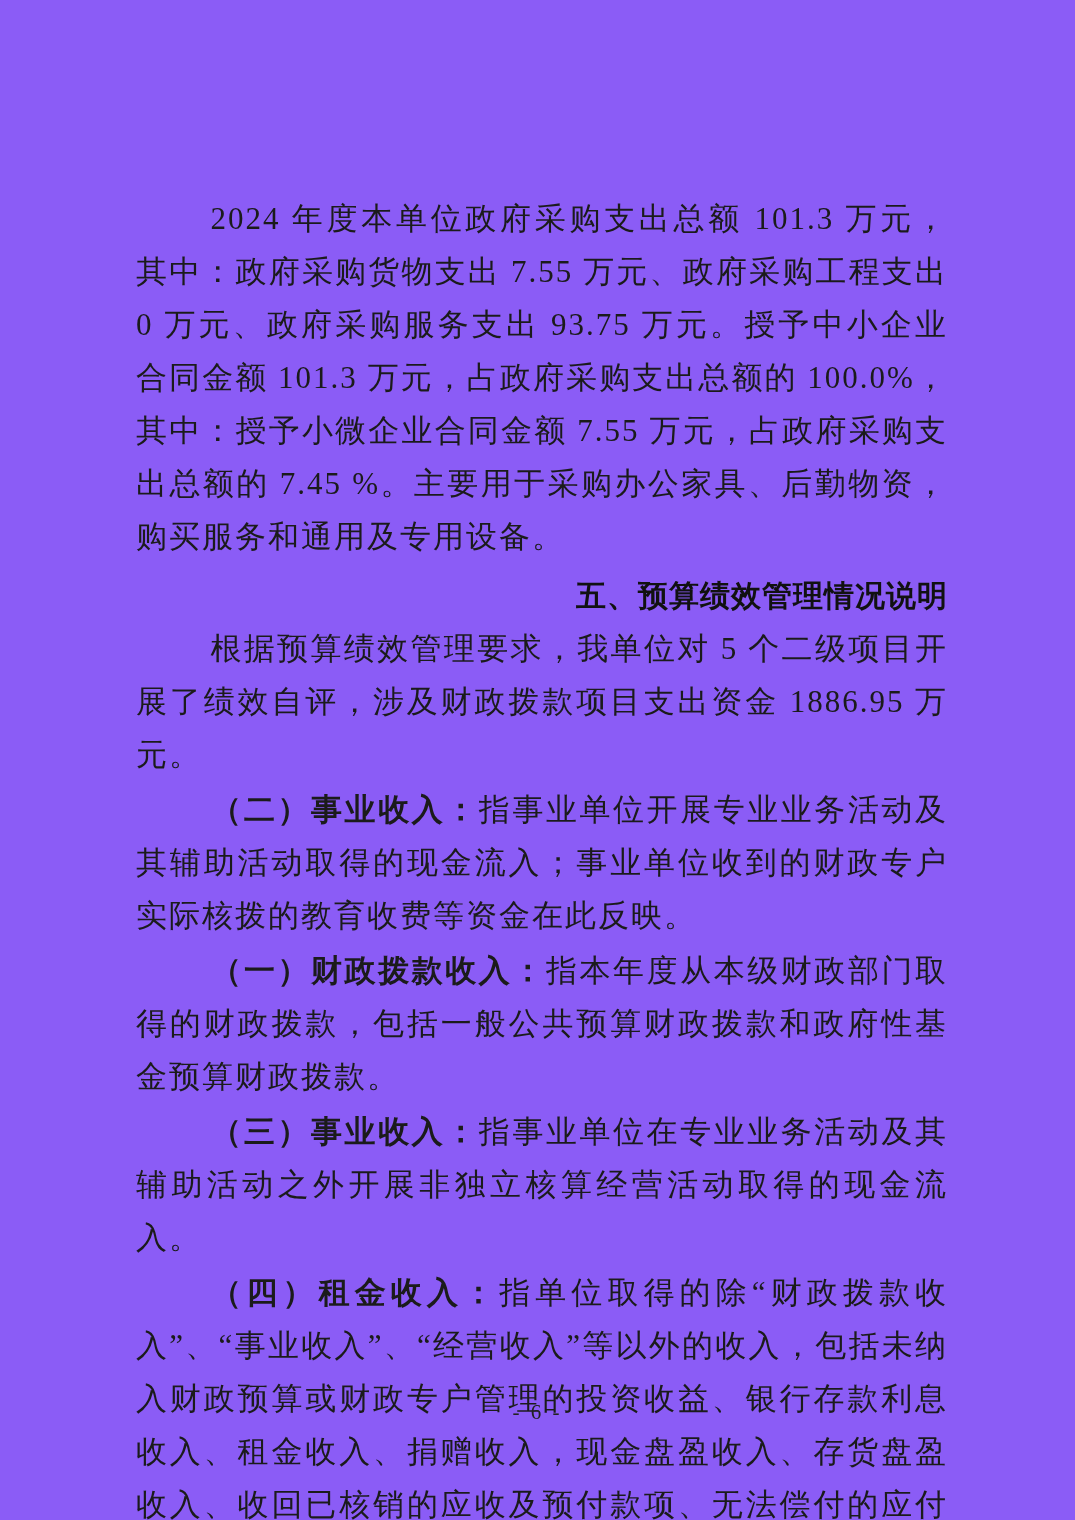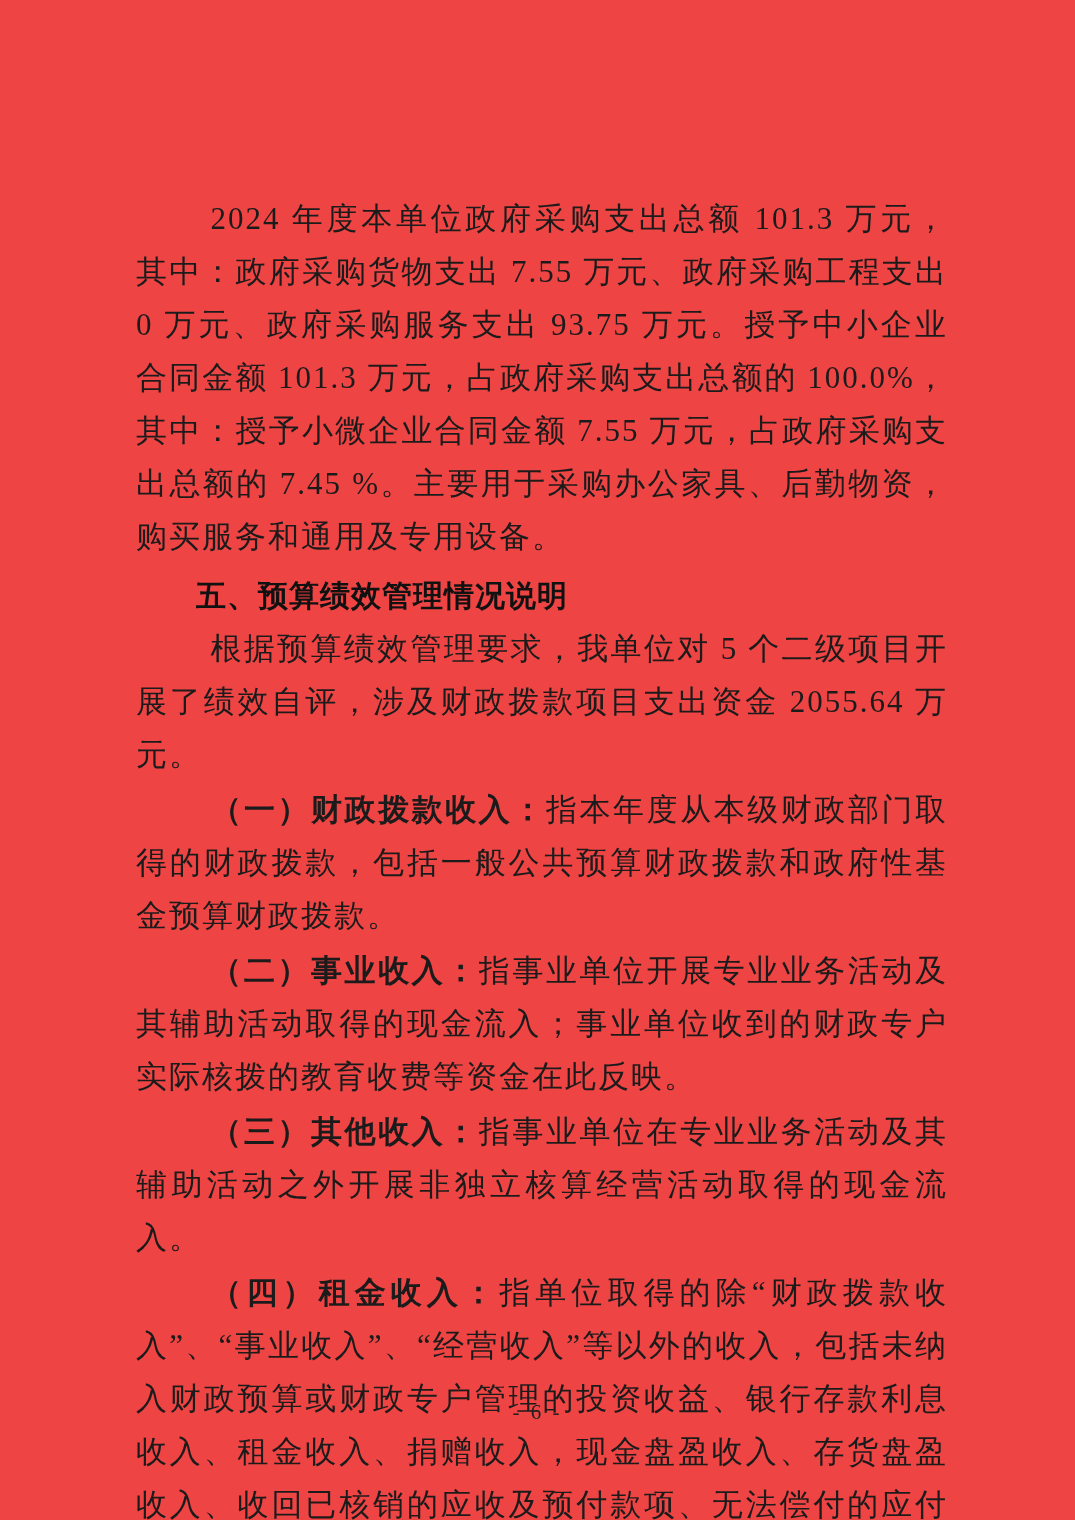--- a/index.html
+++ b/index.html
@@ -4,21 +4,21 @@
 <style>
   html, body {
     margin: 0;
     padding: 0;
     background: #ffffff;
   }
   .page {
     position: relative;
     width: 1075px;
     height: 1520px;
-    background: #ef4444;
+    background: #8b5cf6;
     overflow: hidden;
   }
   .content {
     position: absolute;
     left: 136px;
     top: 192px;
     width: 812px;
     color: #1b1b1b;
     font-family: "Liberation Serif", "DejaVu Serif", serif;
     font-size: 31px;
@@ -34,21 +34,21 @@
   h2.heading {
     margin: 6px 0 0 0;
     padding: 0;
     font-family: "Liberation Sans", "DejaVu Sans", sans-serif;
     font-size: 30px;
     font-weight: bold;
     color: #111111;
     line-height: 53px;
     text-indent: 2em;
     letter-spacing: 1px;
-    text-align: left;
+    text-align: right;
   }
   p.def {
     margin: 2px 0 0 0;
   }
   p.def .term {
     font-weight: bold;
   }
   .footer {
     position: absolute;
     top: 1400px;
@@ -64,27 +64,27 @@
 </head>
 <body>
 
 <div class="page">
   <div class="content">
 
     <p class="body">2024 年度本单位政府采购支出总额 101.3 万元，其中：政府采购货物支出 7.55 万元、政府采购工程支出 0 万元、政府采购服务支出 93.75 万元。授予中小企业合同金额 101.3 万元，占政府采购支出总额的 100.0%，其中：授予小微企业合同金额 7.55 万元，占政府采购支出总额的 7.45 %。主要用于采购办公家具、后勤物资，购买服务和通用及专用设备。</p>
 
     <h2 class="heading">五、预算绩效管理情况说明</h2>
 
-    <p class="body">根据预算绩效管理要求，我单位对 5 个二级项目开展了绩效自评，涉及财政拨款项目支出资金 2055.64 万元。</p>
+    <p class="body">根据预算绩效管理要求，我单位对 5 个二级项目开展了绩效自评，涉及财政拨款项目支出资金 1886.95 万元。</p>
 
+
+    <p class="body def"><span class="term">（二）事业收入：</span><span>指事业单位开展专业业务活动及其辅助活动取得的现金流入；事业单位收到的财政专户实际核拨的教育收费等资金在此反映。</span></p>
 
     <p class="body def"><span class="term">（一）财政拨款收入：</span><span>指本年度从本级财政部门取得的财政拨款，包括一般公共预算财政拨款和政府性基金预算财政拨款。</span></p>
 
-    <p class="body def"><span class="term">（二）事业收入：</span><span>指事业单位开展专业业务活动及其辅助活动取得的现金流入；事业单位收到的财政专户实际核拨的教育收费等资金在此反映。</span></p>
-
-    <p class="body def"><span class="term">（三）其他收入：</span><span>指事业单位在专业业务活动及其辅助活动之外开展非独立核算经营活动取得的现金流入。</span></p>
+    <p class="body def"><span class="term">（三）事业收入：</span><span>指事业单位在专业业务活动及其辅助活动之外开展非独立核算经营活动取得的现金流入。</span></p>
 
     <p class="body def"><span class="term">（四）租金收入：</span><span>指单位取得的除“财政拨款收入”、“事业收入”、“经营收入”等以外的收入，包括未纳入财政预算或财政专户管理的投资收益、银行存款利息收入、租金收入、捐赠收入，现金盘盈收入、存货盘盈收入、收回已核销的应收及预付款项、无法偿付的应付及预收款项等。各单位从本级财政部门以外的同级</span></p>
 
   </div>
 
   <div class="footer">- 6 -</div>
 </div>
 
 </body></html>

